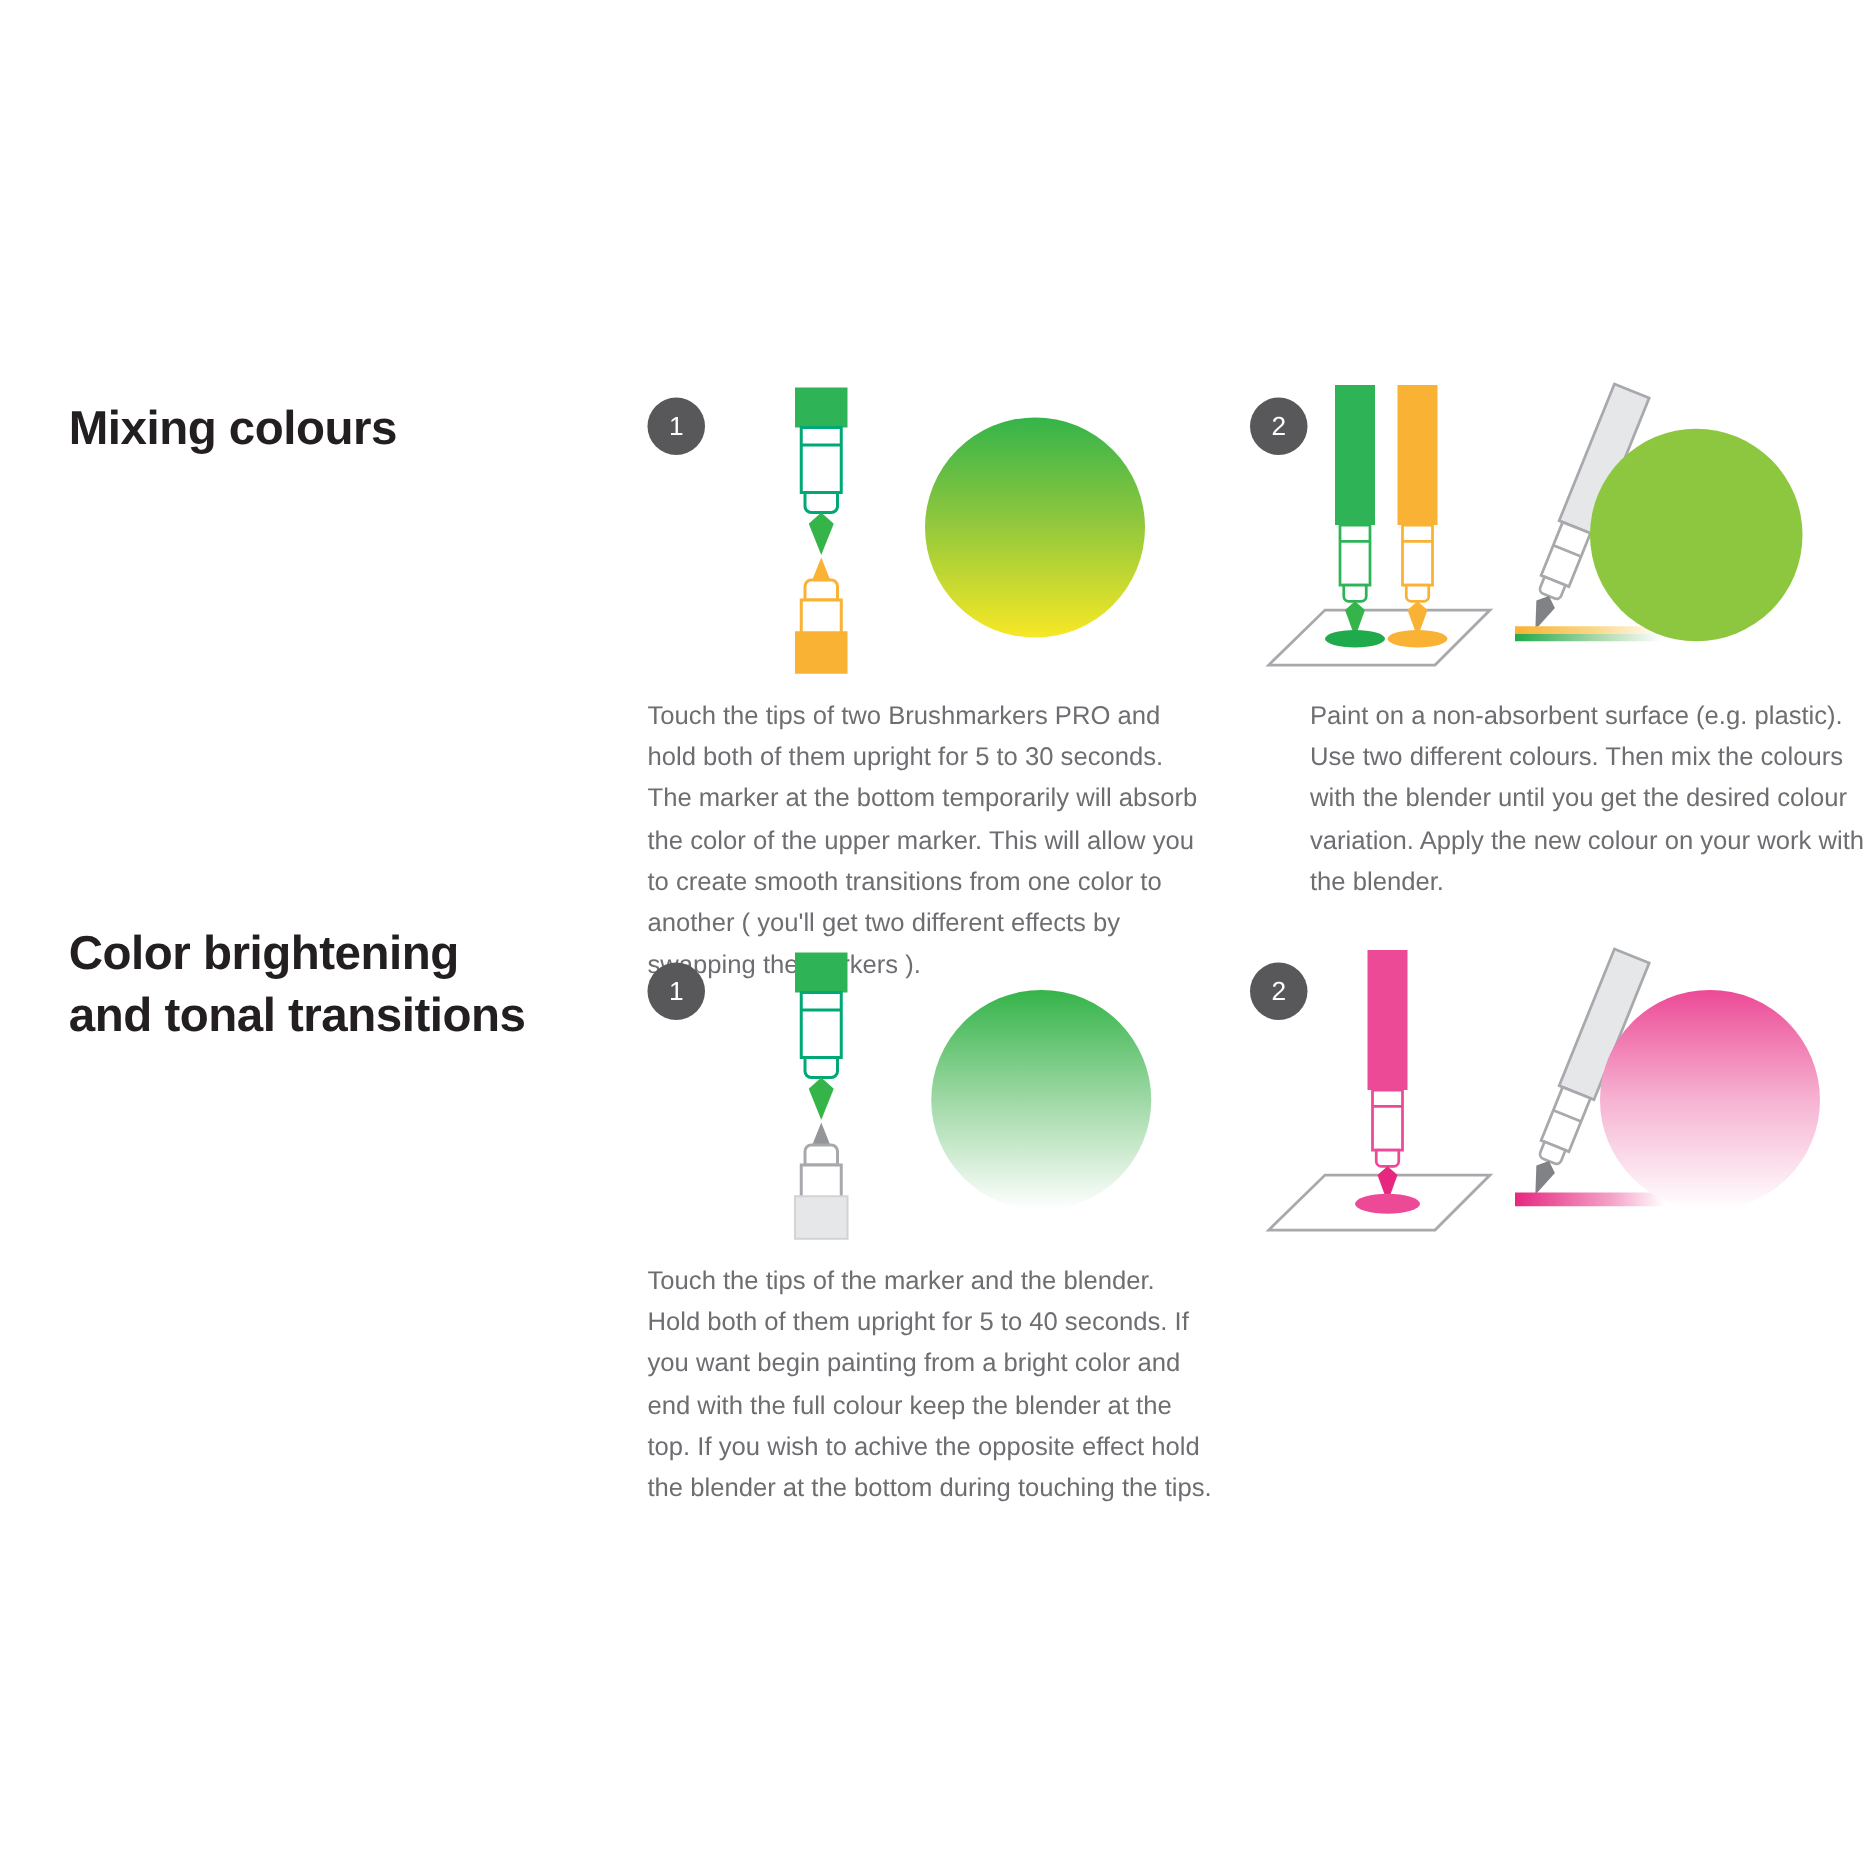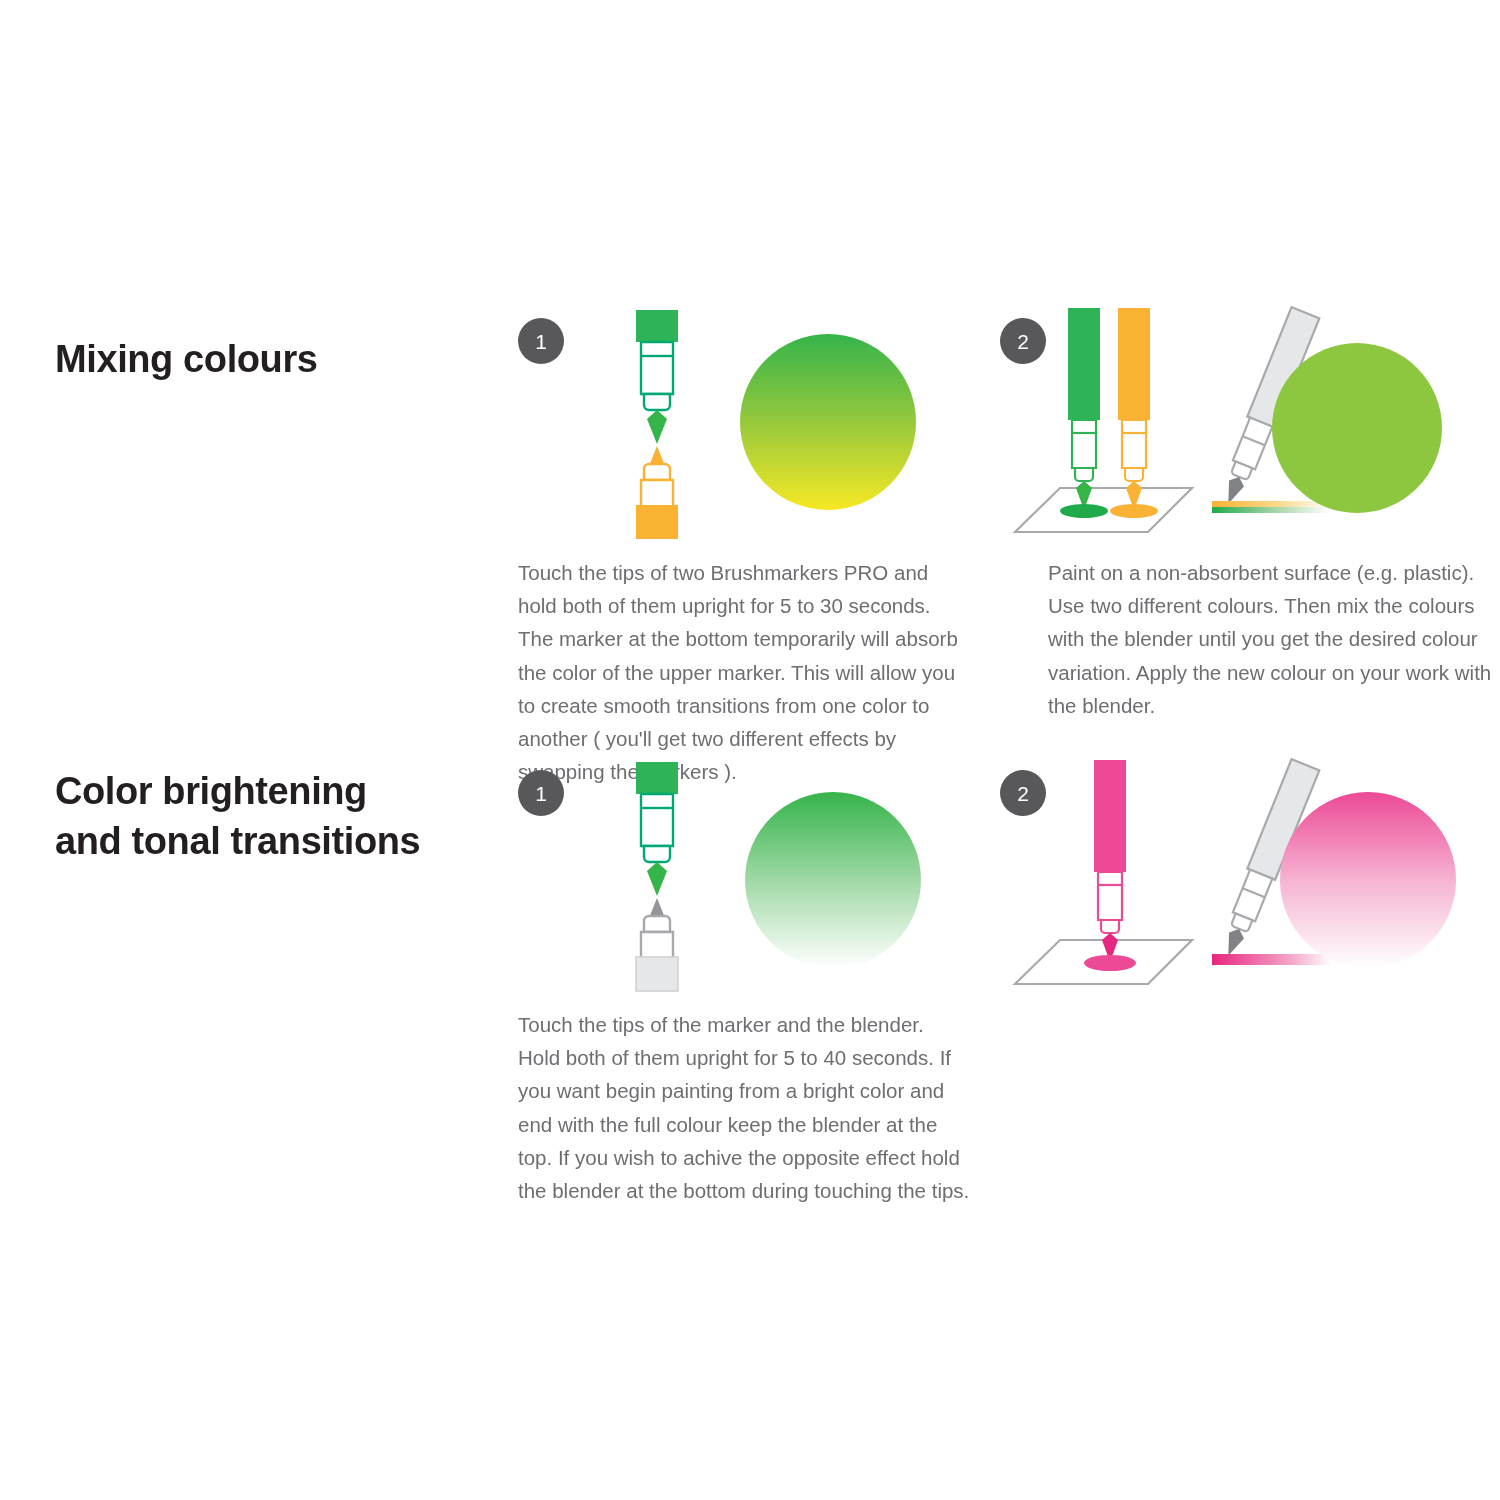--- a/index.html
+++ b/index.html
@@ -26,22 +26,22 @@
     position: absolute;
     left: 55px;
     font-size: 38px;
     font-weight: 700;
     color: #231f20;
     letter-spacing: -0.4px;
     line-height: 1.32;
     white-space: pre-line;
     margin: 0;
   }
-  #title-mixing  { top: 334px; }
-  #title-bright  { top: 766px; }
+  #title-mixing  { top: 318px; }
+  #title-bright  { top: 738px; }
 
   
   .panel {
     position: absolute;
     width: 470px;
   }
   .panel-col-1 { left: 518px; }
   .panel-col-2 { left: 1000px; }
   .row-1 { top: 300px; }
   .row-2 { top: 752px; }

